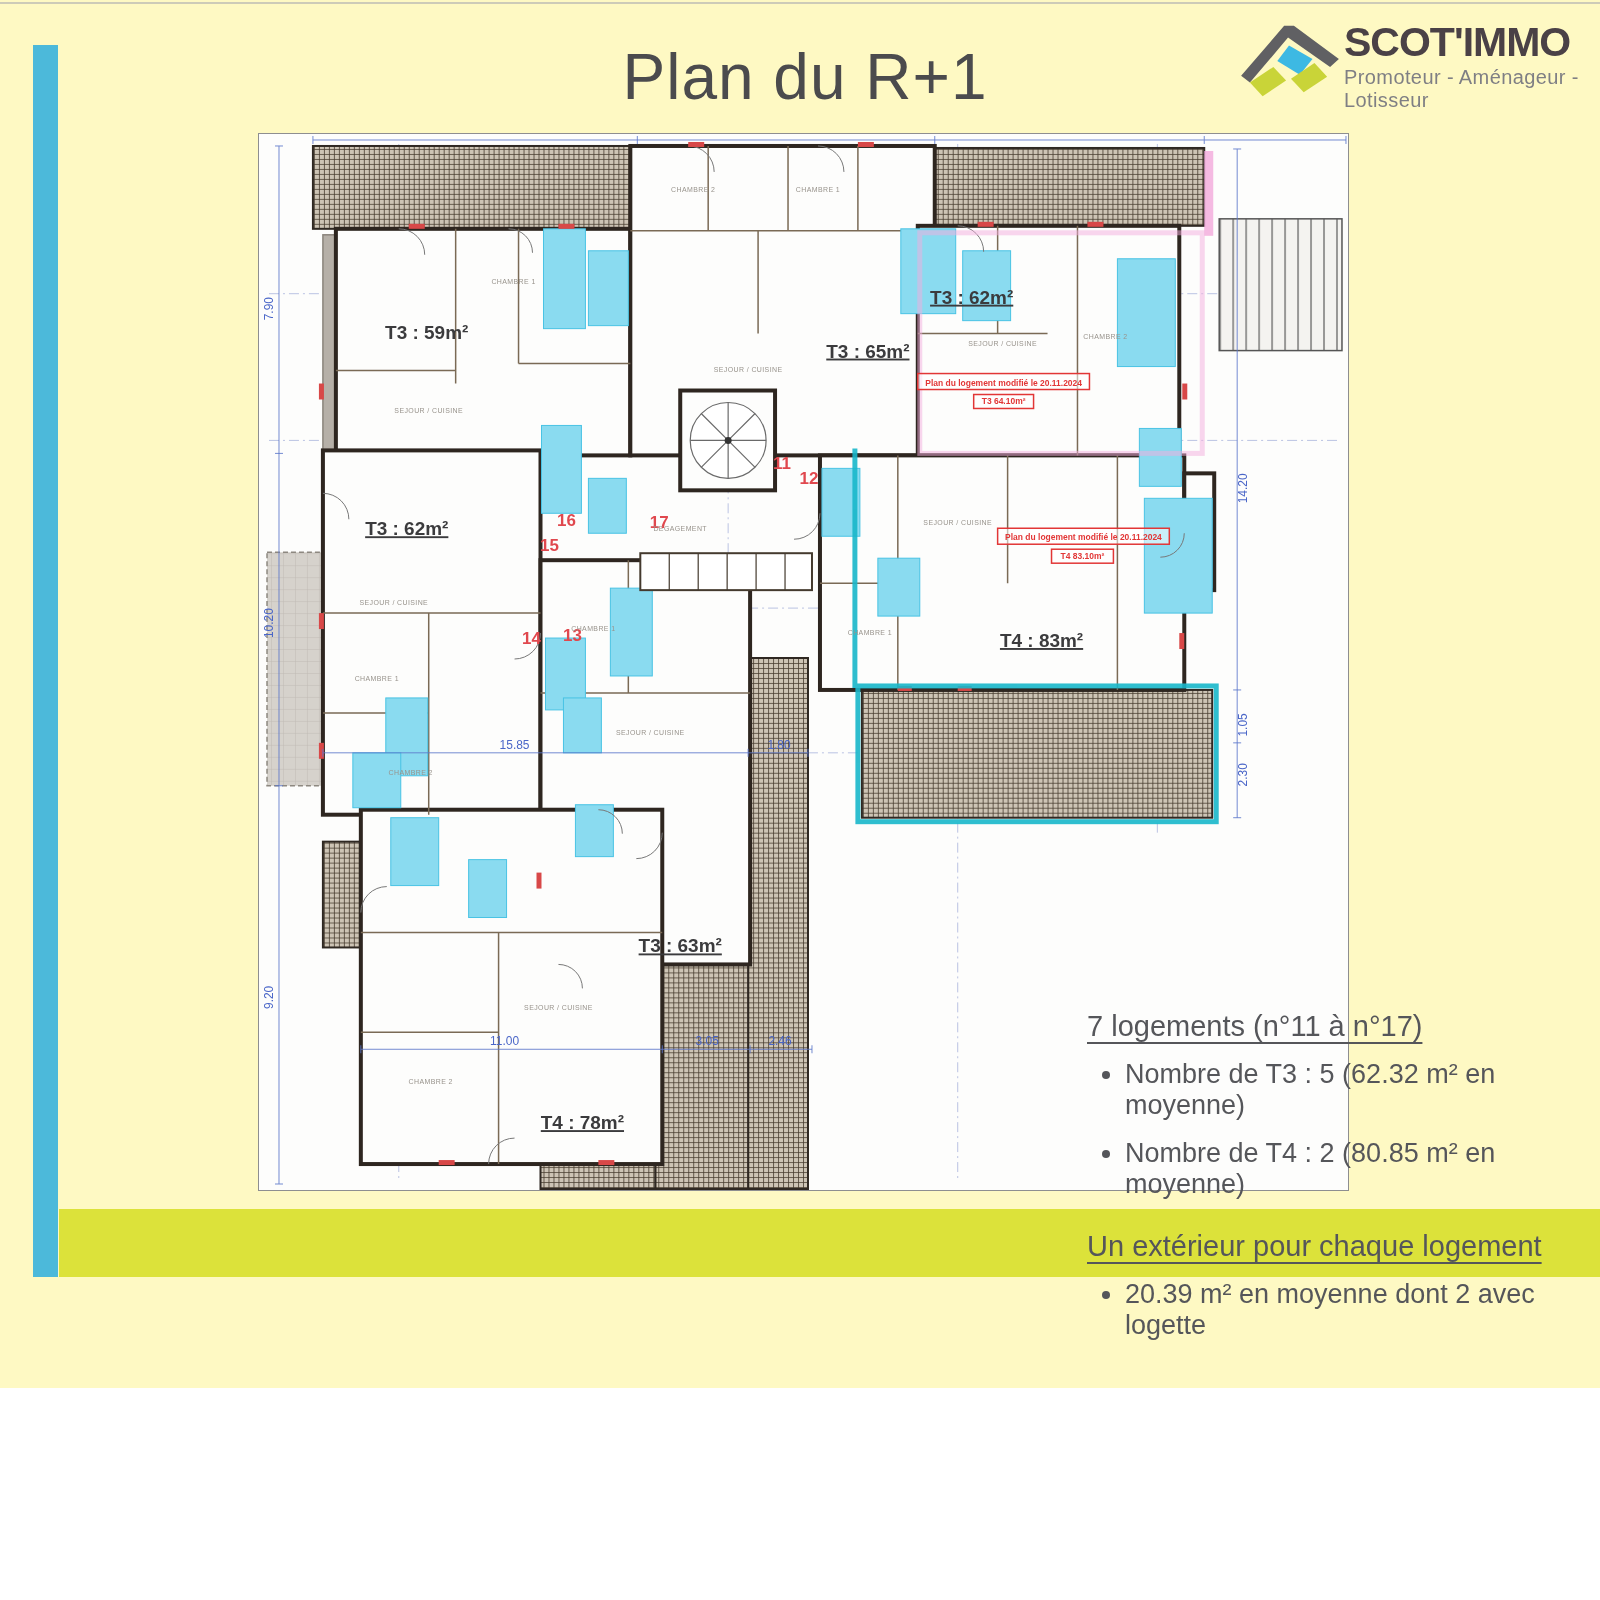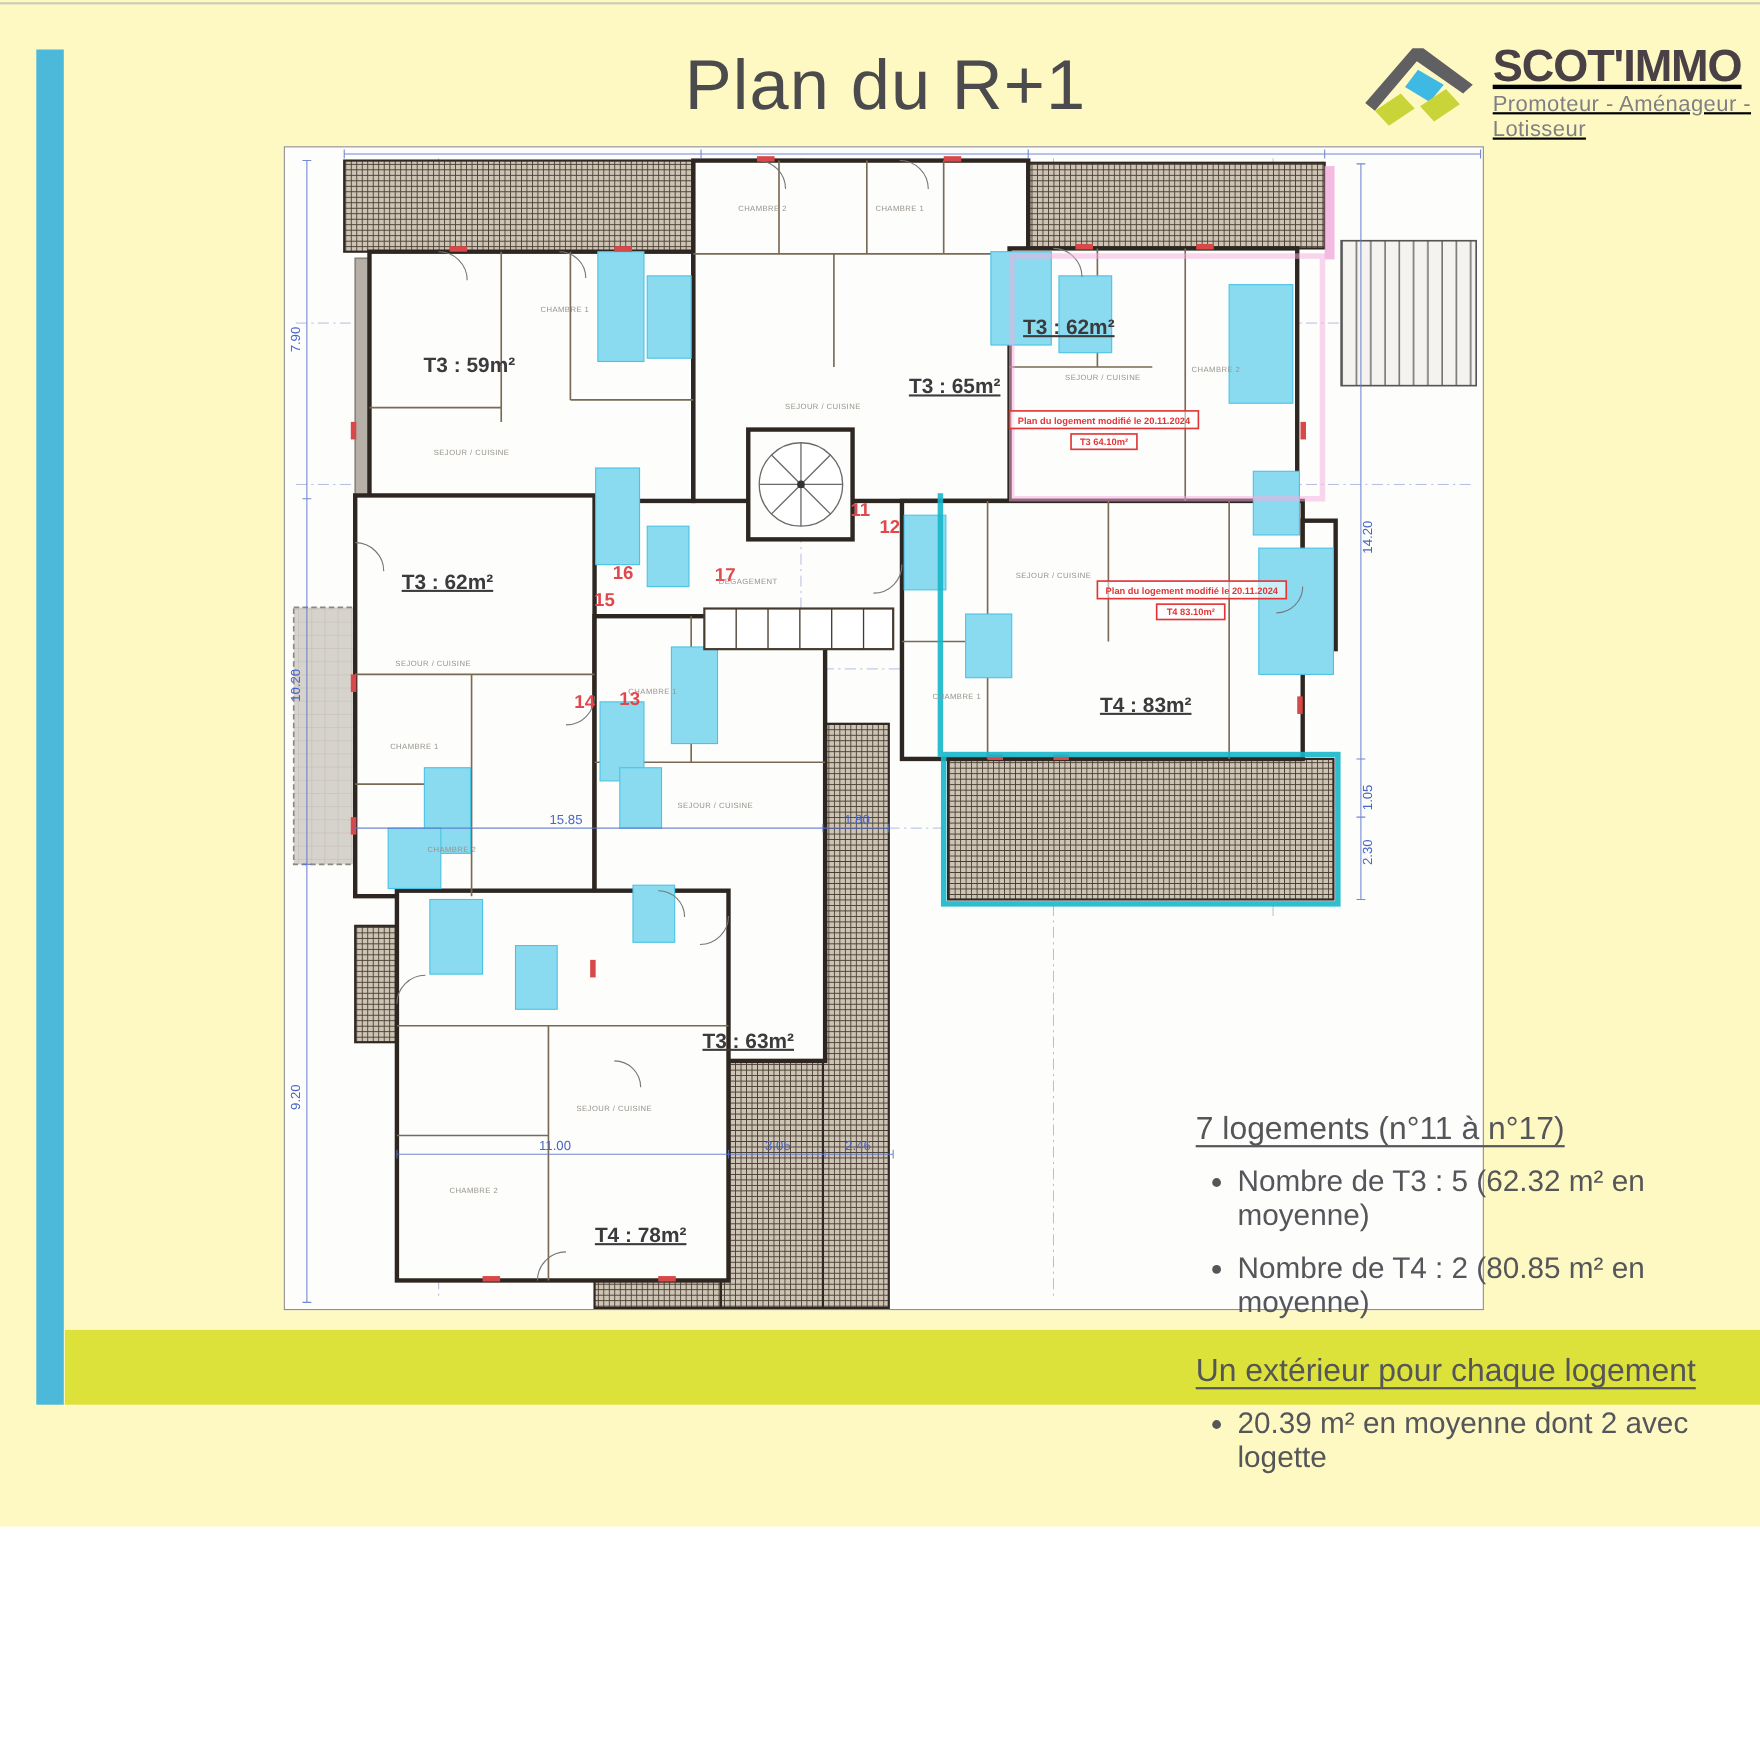--- a/index.html
+++ b/index.html
@@ -3,21 +3,21 @@
 <meta charset="utf-8">
 <style>
   html,body{margin:0;padding:0;background:#ffffff;}
   .page{position:relative;width:1600px;height:1388px;background:#fef9c3;overflow:hidden;
         font-family:"Liberation Sans",sans-serif;}
   .scan-top{position:absolute;left:0;top:2px;width:1600px;height:2px;background:#b2b2b2;opacity:.65;}
   .cyan-bar{position:absolute;left:33px;top:45px;width:25px;height:1232px;background:#4cb9da;}
   .yellow-bar{position:absolute;left:59px;top:1209px;width:1541px;height:68px;background:#dce23a;}
   .title{position:absolute;left:605px;top:40px;width:400px;text-align:center;
          font-size:64px;font-weight:300;color:#4b4b4d;letter-spacing:1px;}
-  .logo{position:absolute;left:1236px;top:38px;display:flex;align-items:flex-start;gap:13px;text-decoration:underline;}
+  .logo{position:absolute;left:1236px;top:20px;display:flex;align-items:flex-start;gap:0;}
   .logo-text .name{font-size:41px;font-weight:700;color:#4a4146;letter-spacing:-1px;line-height:1.1;}
   .logo-text .tag{font-size:20px;color:#7f7f84;margin-top:1px;letter-spacing:.4px;}
   .plan-frame{position:absolute;left:258px;top:133px;width:1091px;height:1058px;
               border:1px solid #8e8e90;background:#fdfdfc;box-sizing:border-box;}
   svg.plan{position:absolute;left:0;top:0;width:100%;height:100%;}
   .summary{position:absolute;left:828px;top:876px;width:530px;color:#55565a;}
   .s-head{font-size:29px;text-decoration:underline;text-underline-offset:6px;}
   .summary ul{margin:16px 0 0 14px;padding-left:24px;}
   .summary li{font-size:27px;margin-bottom:17px;}
   .s-head2{margin-top:30px;}

